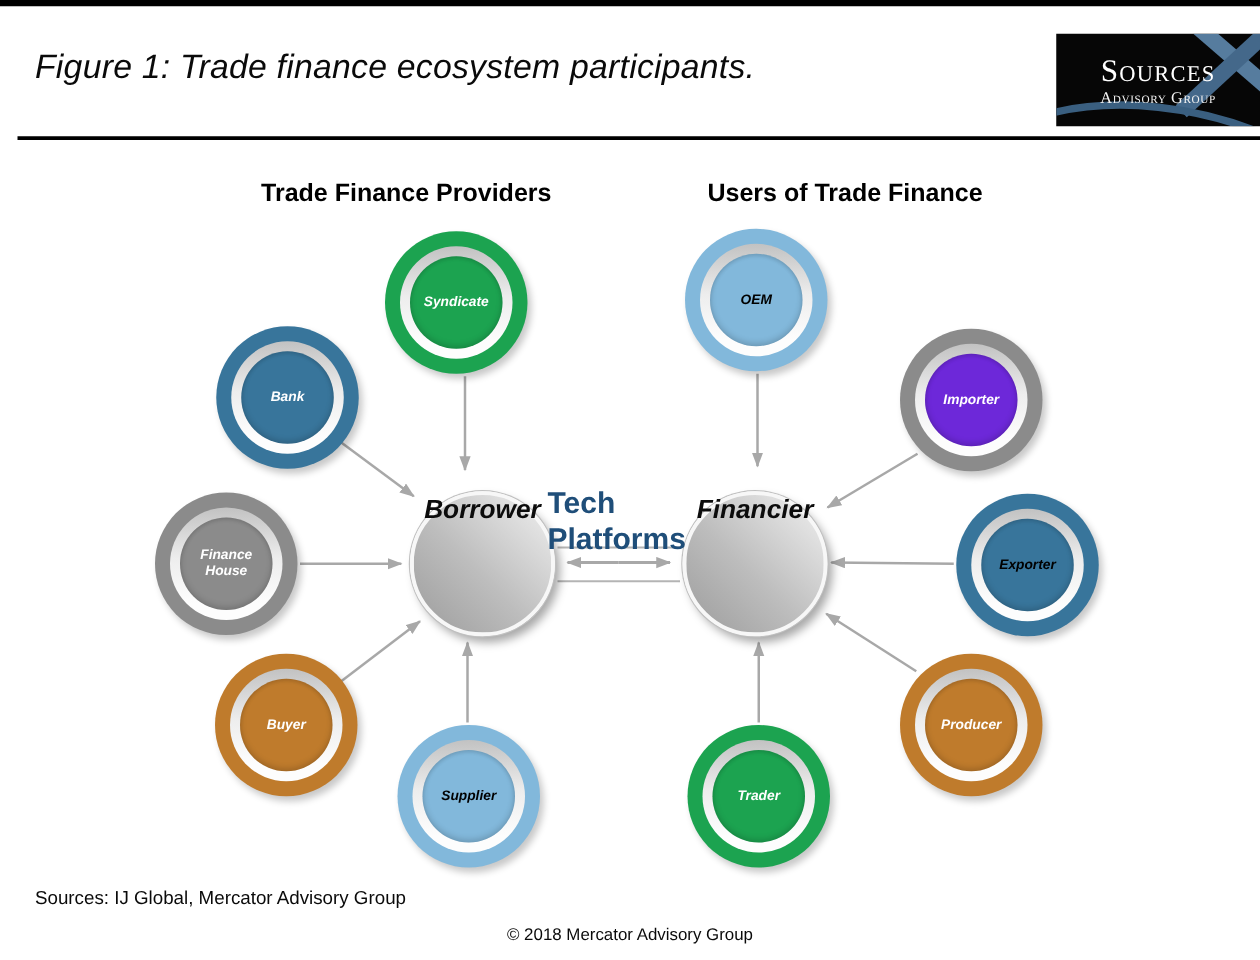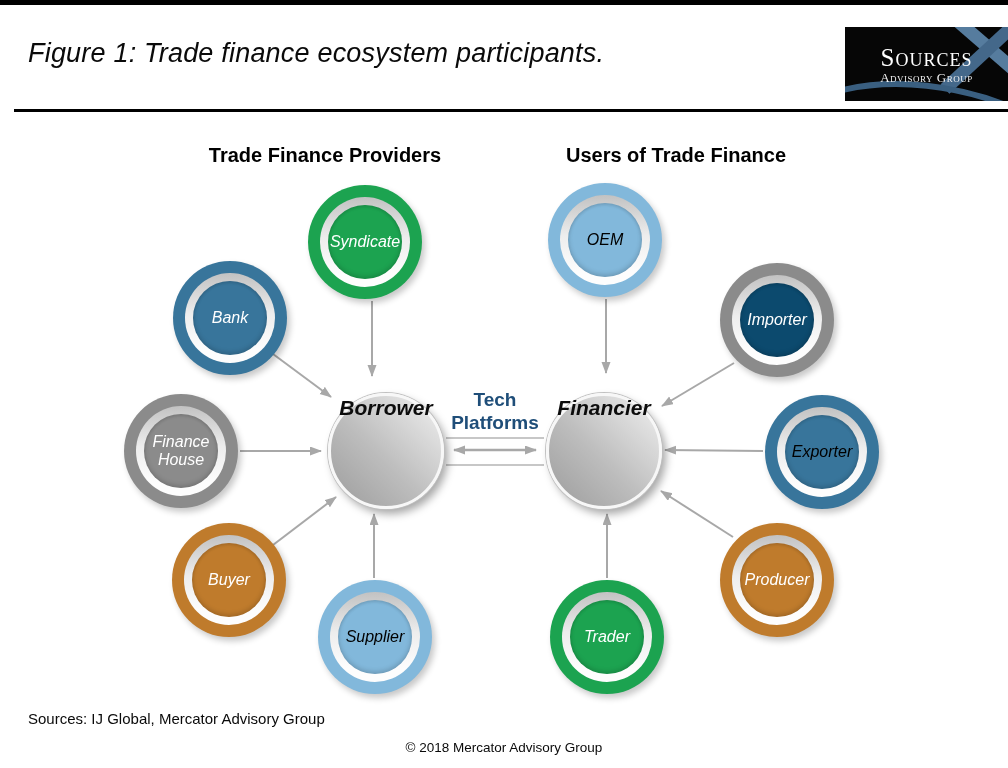--- a/index.html
+++ b/index.html
@@ -18,21 +18,21 @@
 
   .col-header { position:absolute; top:144px; font-size:20px; font-weight:bold; color:#000; text-align:center; }
   #header-providers { left:150px; width:350px; }
   #header-users { left:506px; width:340px; }
 
   .arrows { position:absolute; left:0; top:0; }
 
   .node { position:absolute; width:114px; height:114px; border-radius:50%; box-shadow:3px 4px 6px rgba(0,0,0,0.22); }
   .node .ring { position:absolute; inset:12px; border-radius:50%; background:linear-gradient(180deg,#c2c2c2 0%,#ededed 45%,#fdfdfd 85%); }
   .node .inner { position:absolute; inset:20px; border-radius:50%; display:flex; align-items:center; justify-content:center; text-align:center; box-shadow:inset 0 -2px 5px rgba(0,0,0,0.18), inset 0 2px 3px rgba(0,0,0,0.1); }
-  .nlabel { font-size:16px; font-weight:normal; font-style:italic; line-height:1.15; padding:0 3px; }
+  .nlabel { font-size:11px; font-weight:bold; font-style:italic; line-height:1.15; padding:0 3px; }
 
   #node-syndicate { left:308px; top:185px; }
   #node-bank { left:173px; top:261px; }
   #node-finance-house { left:124px; top:394px; }
   #node-buyer { left:172px; top:523px; }
   #node-supplier { left:318px; top:580px; }
   #node-oem { left:548px; top:183px; }
   #node-importer { left:720px; top:263px; }
   #node-exporter { left:765px; top:395px; }
   #node-producer { left:720px; top:523px; }
@@ -40,21 +40,21 @@
 
   .hub { position:absolute; width:116px; height:116px; border-radius:50%;
          background:linear-gradient(225deg,#ececec 5%,#bdbdbd 55%,#9c9c9c 100%);
          border:3px solid #f7f7f7;
          box-shadow:0 0 0 1px #c0c0c0, 4px 5px 8px rgba(0,0,0,0.35);
          display:flex; align-items:flex-start; justify-content:center; }
   #hub-borrower { left:328px; top:393px; }
   #hub-financier { left:546px; top:393px; }
   .hlabel { font-size:21px; font-weight:bold; font-style:italic; color:#0c0c0c; }
 
-  .connector-label { position:absolute; left:438px; top:388px; width:114px; text-align:center; font-size:19px; font-weight:bold; line-height:1.22; }
+  .connector-label { position:absolute; left:438px; top:388px; width:114px; text-align:left; font-size:24px; font-weight:bold; line-height:1.22; }
 
   .sources { position:absolute; left:28px; top:710px; font-size:15px; color:#0a0a0a; }
   .copyright { position:absolute; left:0; top:740px; width:1008px; text-align:center; font-size:13.5px; color:#0a0a0a; }
 </style>
 </head>
 <body>
 
 <div id="canvas">
 
   <div class="topbar"></div>
@@ -137,21 +137,21 @@
 
   <div class="node" id="node-oem" style="background-color: rgb(130, 184, 219);">
     <div class="ring"></div>
     <div class="inner" style="background-color: rgb(130, 184, 219);">
       <span class="nlabel" style="color: rgb(0, 0, 0);">OEM</span>
     </div>
   </div>
 
   <div class="node" id="node-importer" style="background-color: rgb(139, 139, 139);">
     <div class="ring"></div>
-    <div class="inner" style="background-color: #0c4a6e;">
+    <div class="inner" style="background-color: #6d28d9;">
       <span class="nlabel" style="color: rgb(255, 255, 255);">Importer</span>
     </div>
   </div>
 
   <div class="node" id="node-exporter" style="background-color: rgb(56, 117, 155);">
     <div class="ring"></div>
     <div class="inner" style="background-color: rgb(56, 117, 155);">
       <span class="nlabel" style="color: #000000;">Exporter</span>
     </div>
   </div>

